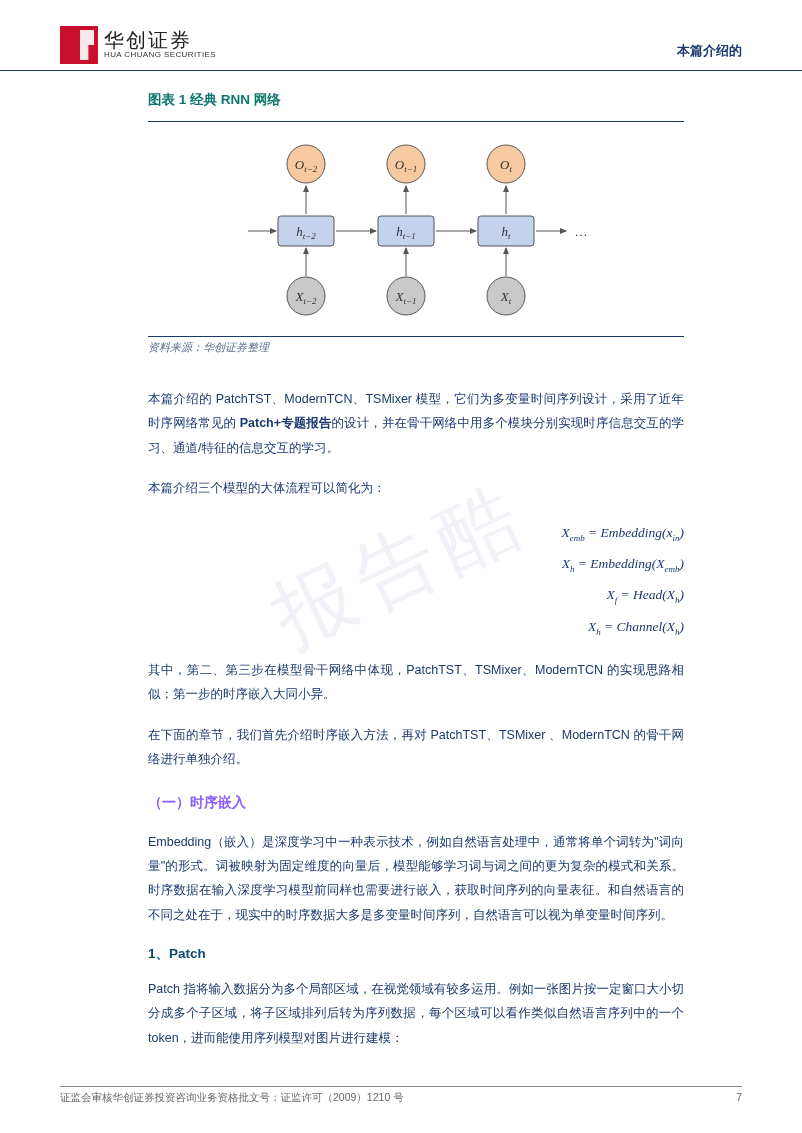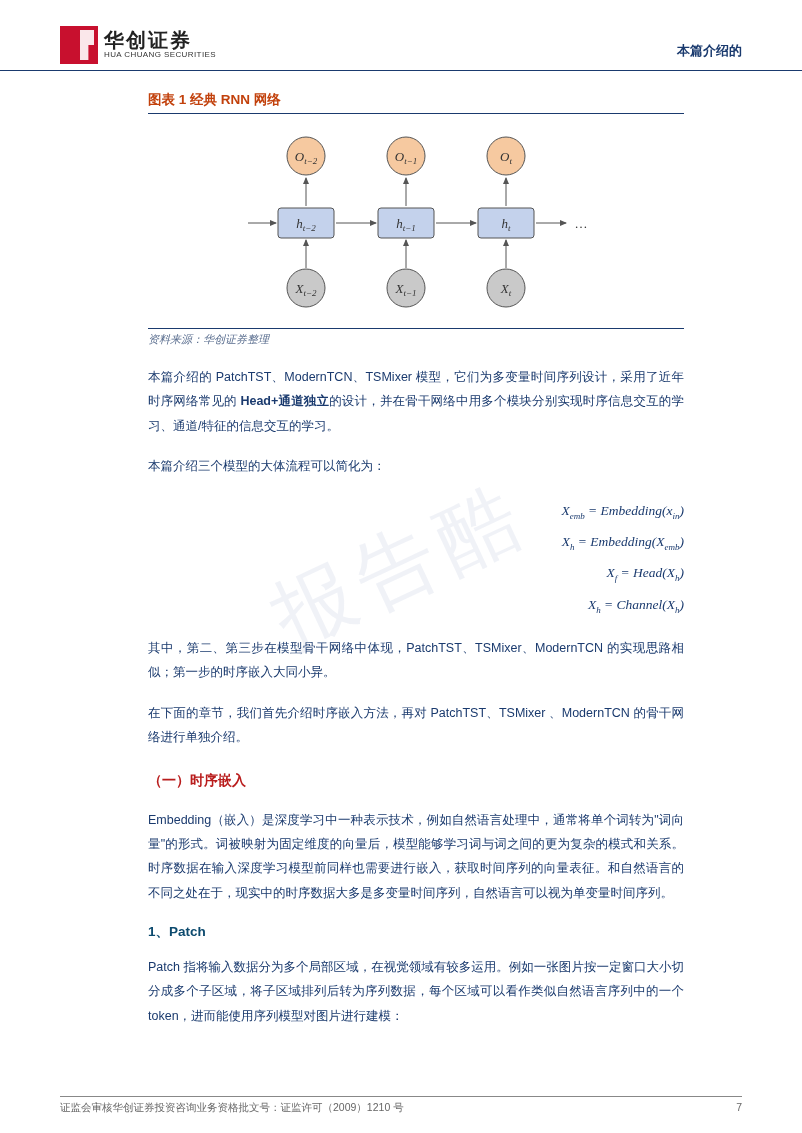--- a/index.html
+++ b/index.html
@@ -44,51 +44,51 @@
   .logo-icon::before {
     content: "";
     position: absolute;
     right: 4px; top: 4px;
     width: 14px; height: 30px;
     background: #fff;
     clip-path: polygon(0 0, 100% 0, 100% 50%, 60% 50%, 60% 100%, 0 100%);
     opacity: 0.9;
   }
   .logo-text-block { line-height: 1.05; }
-  .logo-cn { font-size: 20px; font-weight: bold; color: #222; letter-spacing: 2px; }
+  .logo-cn { font-size: 20px; font-weight: normal; color: #222; letter-spacing: 2px; }
   .logo-en { font-size: 8px; color: #333; letter-spacing: 0.4px; }
   .header-right { font-size: 13px; color: #1a3a6e; font-weight: bold; padding-bottom: 4px; }
   .content {
     padding: 20px 118px 0 148px;
     position: relative;
     z-index: 1;
   }
   .figure-title {
     font-size: 13.5px;
     font-weight: bold;
-    color: #c2410c;
-    margin-bottom: 4px;
+    color: #0f766e;
+    margin-bottom: 12px;
   }
   .figure-title-underline {
     border-bottom: 1px solid #1a3a6e;
     margin-bottom: 14px;
   }
   .diagram-wrap {
     display: flex;
     justify-content: center;
     margin: 8px 0 10px 0;
   }
   .source-note {
     font-size: 11px;
     font-style: italic;
     color: #5a6e8f;
     border-top: 1px solid #1a3a6e;
     padding-top: 3px;
     margin-top: 6px;
-    margin-bottom: 18px;
+    margin-bottom: 32px;
   }
   .para {
     font-size: 12.5px;
     line-height: 1.95;
     color: #1a3a6e;
     margin-bottom: 16px;
     text-align: justify;
   }
   .para .bold { font-weight: bold; }
   .formula-block {
@@ -97,32 +97,32 @@
     font-family: "Cambria Math", "Times New Roman", serif;
     font-size: 13.5px;
     color: #1a3a6e;
     line-height: 2.3;
     margin: 4px 0 16px 0;
   }
   .formula-block .sub { font-size: 9px; vertical-align: sub; font-style: italic; }
   .section-heading {
     font-size: 14px;
     font-weight: bold;
-    color: #b91c1c;
+    color: #8b5cf6;
     margin: 22px 0 18px 0;
   }
   .sub-heading {
     font-size: 13.5px;
     font-weight: bold;
     color: #0c4a6e;
     margin: 18px 0 14px 0;
   }
   .page-footer {
     position: absolute;
-    bottom: 18px;
+    bottom: 28px;
     left: 60px;
     right: 60px;
     border-top: 1px solid #888;
     padding-top: 4px;
     font-size: 10.5px;
     color: #666;
     display: flex;
     justify-content: space-between;
   }
   
@@ -191,21 +191,21 @@
       <line x1="100" y1="95" x2="140" y2="95" stroke="#555" marker-end="url(#arrow)"></line>
       <line x1="200" y1="95" x2="240" y2="95" stroke="#555" marker-end="url(#arrow)"></line>
       <line x1="300" y1="95" x2="330" y2="95" stroke="#555" marker-end="url(#arrow)"></line>
       <text x="345" y="95" class="node-label" style="font-style:normal;">…</text>
     </svg>
   </div>
 
   <div class="source-note">资料来源：华创证券整理</div>
 
   <div class="para">
-    <span>本篇介绍的 PatchTST、ModernTCN、TSMixer 模型，它们为多变量时间序列设计，采用了近年时序网络常见的 </span><span class="bold">Head+通道独立</span><span>的设计，并在骨干网络中用多个模块分别实现时序信息交互的学习、通道/特征的信息交互的学习。</span>
+    <span>本篇介绍的 PatchTST、ModernTCN、TSMixer 模型，它们为多变量时间序列设计，采用了近年时序网络常见的 </span><span class="bold">Patch+专题报告</span><span>的设计，并在骨干网络中用多个模块分别实现时序信息交互的学习、通道/特征的信息交互的学习。</span>
   </div>
 
   <div class="para">本篇介绍三个模型的大体流程可以简化为：</div>
 
   <div class="formula-block">
     <div><span>X</span><span class="sub">emb</span><span> = Embedding(x</span><span class="sub">in</span><span>)</span></div>
     <div><span>X</span><span class="sub">h</span><span> = Embedding(X</span><span class="sub">emb</span><span>)</span></div>
     <div><span>X</span><span class="sub">f</span><span> = Head(X</span><span class="sub">h</span><span>)</span></div>
     <div><span>X</span><span class="sub">h</span><span> = Channel(X</span><span class="sub">h</span><span>)</span></div>
   </div>

